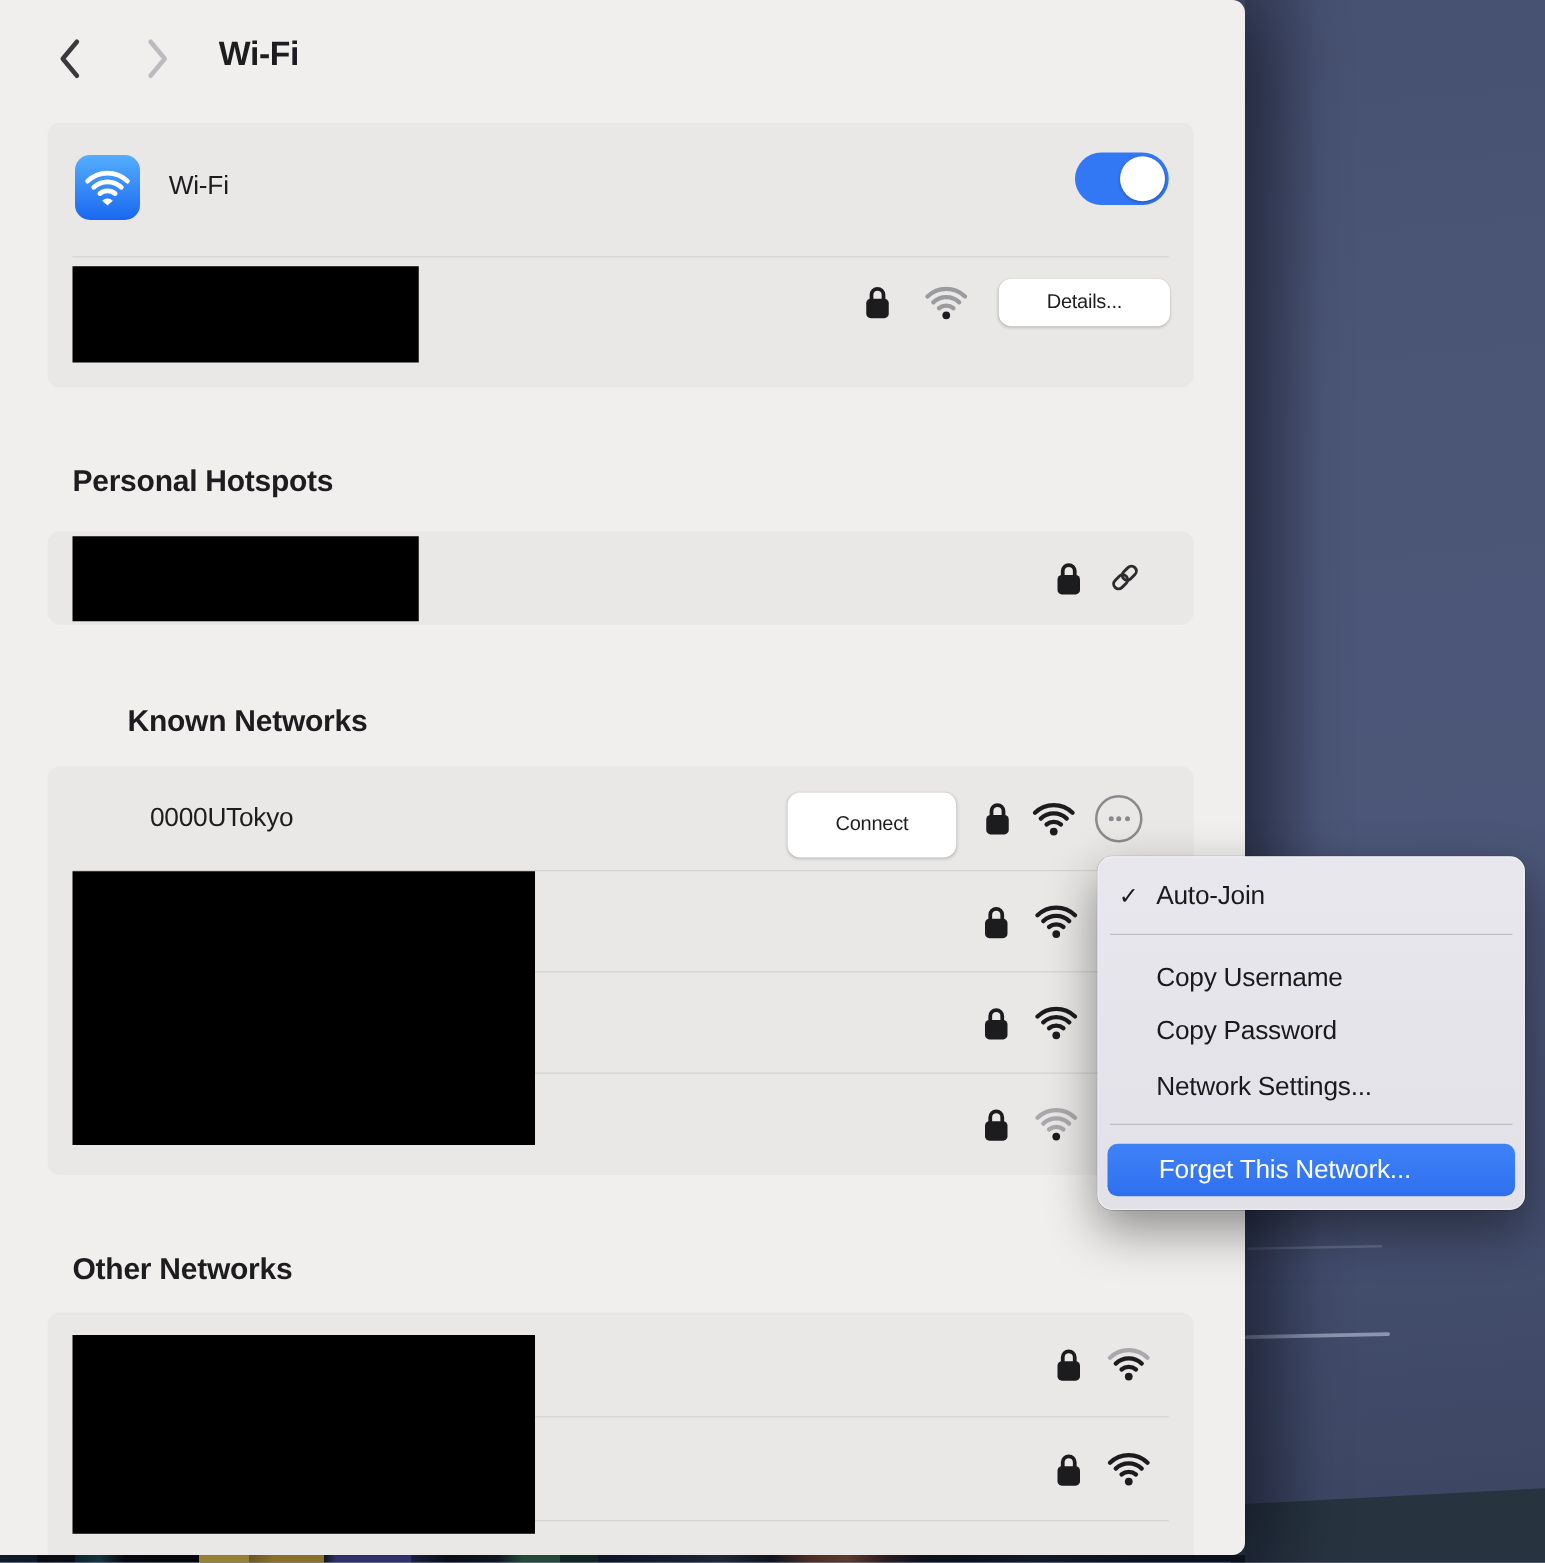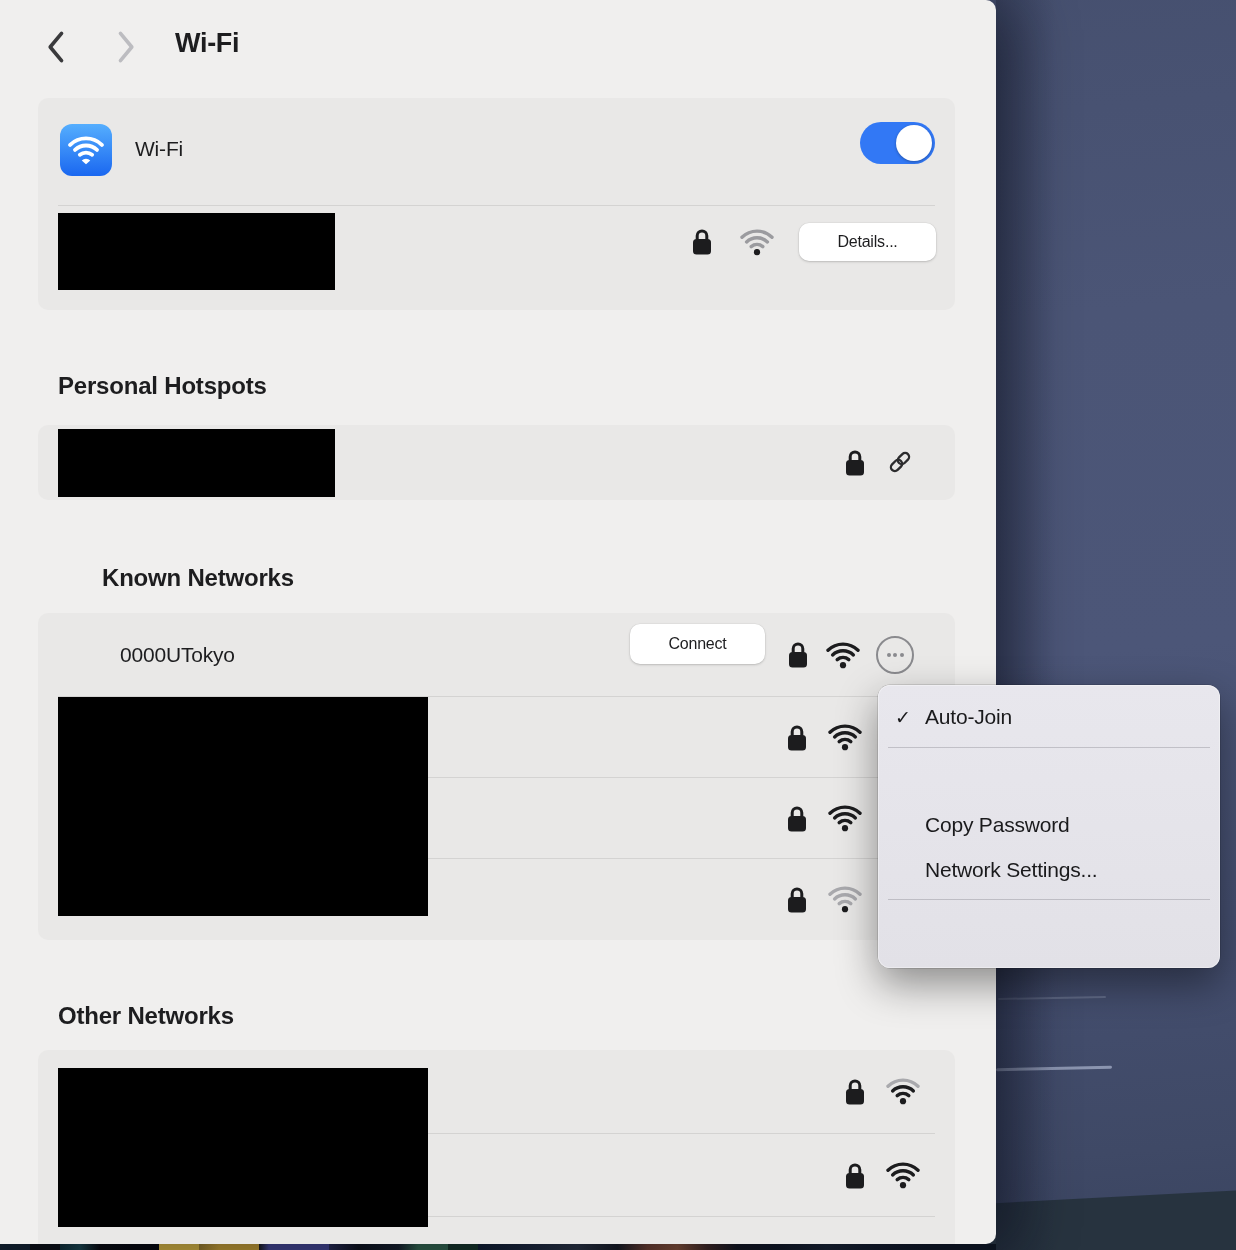--- a/index.html
+++ b/index.html
@@ -140,21 +140,21 @@
         </g>
       </svg>
     </div>
   </div>
 
   <div class="section-header" style="top:564px;margin-left:44px;">Known Networks</div>
   <div class="card" style="top:613px;height:327px;">
 
     <div style="position:absolute;left:0;top:0;width:100%;height:83px;">
       <div class="row-label" style="left:82px;top:30px;">0000UTokyo</div>
-      <button class="pill-btn" style="left:592px;top:11px;width:135px;height:40px;">Connect</button>
+      <button class="pill-btn" style="left:592px;top:21px;width:135px;height:52px;">Connect</button>
       <svg class="icon-abs" style="left:750px;top:26px;" width="20" height="30" viewBox="0 0 20 30">
         <path d="M5.2 13.5 V9.8 A4.8 4.8 0 0 1 14.8 9.8 V13.5" fill="none" stroke="#1c1c1e" stroke-width="3"></path>
         <rect x="1" y="13" width="18" height="15.5" rx="3.5" fill="#1c1c1e"></rect>
       </svg>
       <svg class="icon-abs" style="left:788px;top:29px;" width="34" height="27" viewBox="0 0 34 27">
         <path d="M2 8.2 A 21.5 21.5 0 0 1 32 8.2" fill="none" stroke="#1c1c1e" stroke-width="3.4" stroke-linecap="round"></path>
         <path d="M6.6 12.9 A 15.2 15.2 0 0 1 27.4 12.9" fill="none" stroke="#1c1c1e" stroke-width="3.4" stroke-linecap="round"></path>
         <path d="M11.2 17.6 A 9.2 9.2 0 0 1 22.8 17.6" fill="none" stroke="#1c1c1e" stroke-width="3.4" stroke-linecap="round"></path>
         <circle cx="17" cy="23.2" r="3.1" fill="#1c1c1e"></circle>
       </svg>
@@ -246,20 +246,26 @@
     <div class="redact" style="left:20px;top:18px;width:370px;height:159px;"></div>
   </div>
 </div>
 
 <div class="menu">
   <div class="menu-item" style="top:18px;">
     <span class="menu-check">✓</span>
     <span>Auto-Join</span>
   </div>
   <div class="menu-sep" style="top:62px;"></div>
+  <div class="menu-item" style="top:84px;">
+    <span>Copy Username</span>
+  </div>
   <div class="menu-item" style="top:126px;">
     <span>Copy Password</span>
   </div>
   <div class="menu-item" style="top:171px;">
     <span>Network Settings...</span>
   </div>
   <div class="menu-sep" style="top:214px;"></div>
+  <div class="menu-item highlight" style="top:230px;">
+    <span>Forget This Network...</span>
+  </div>
 </div>
 
 </body></html>

